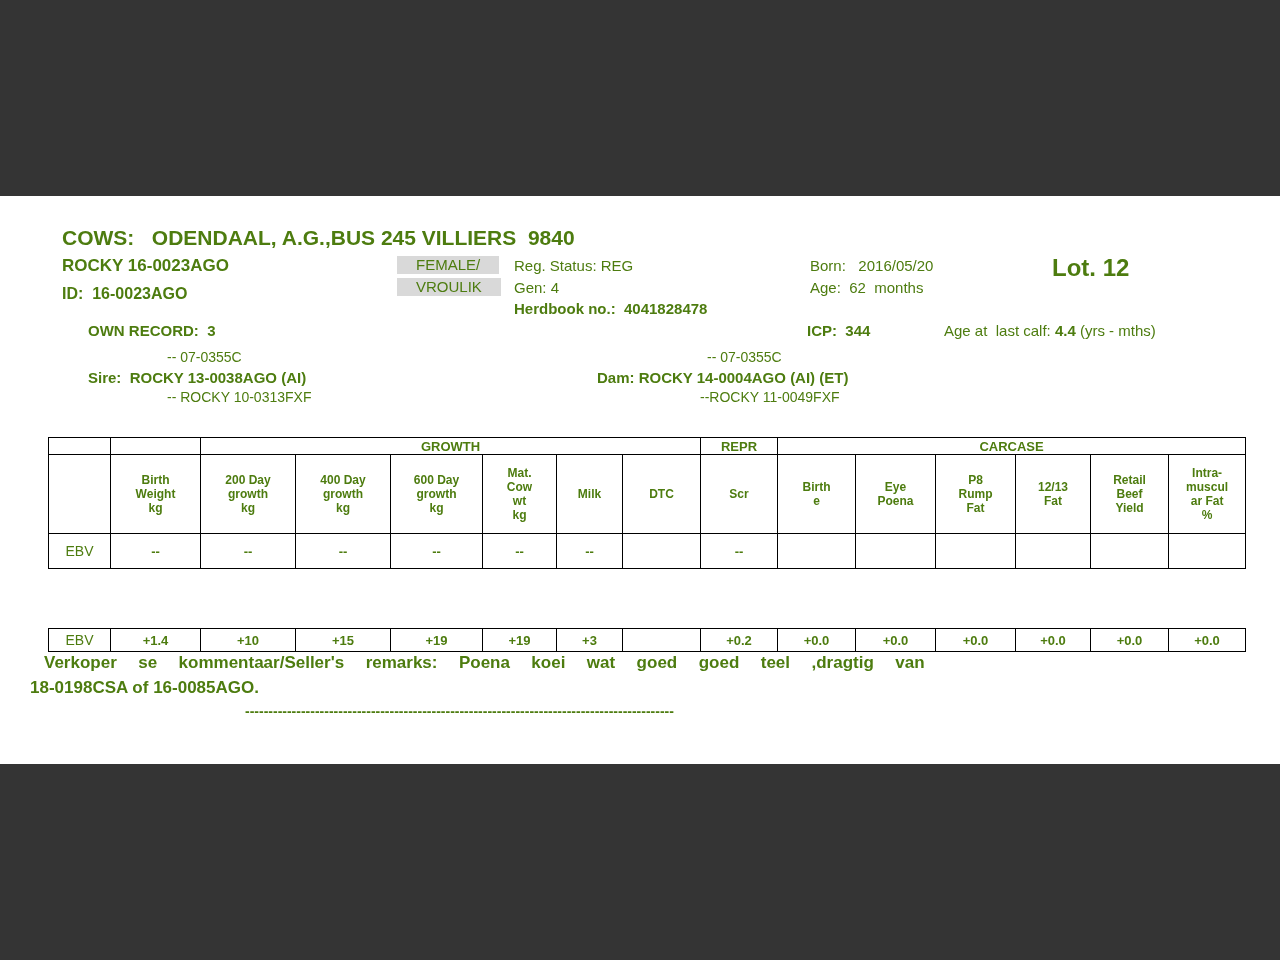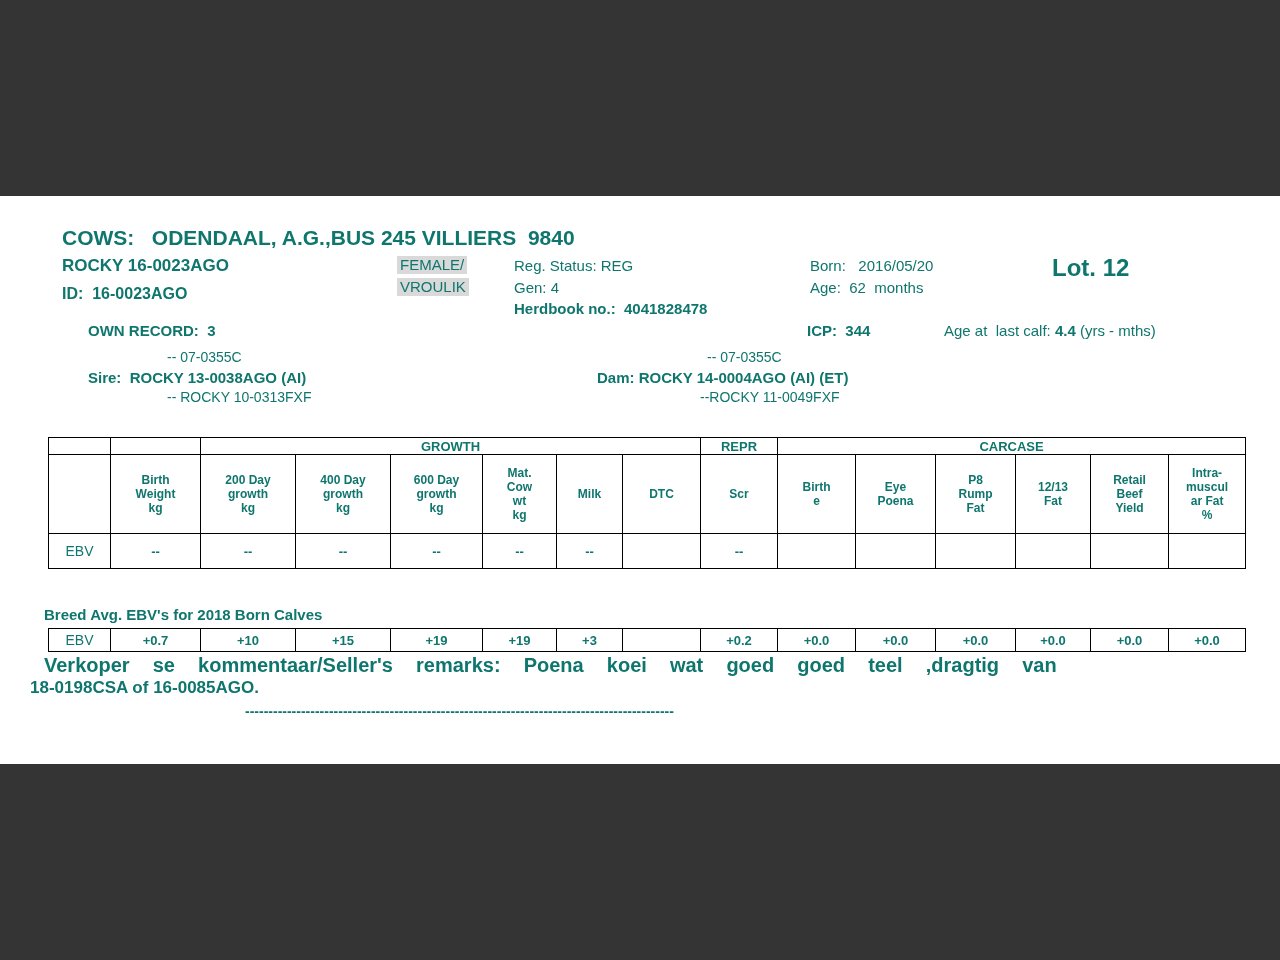--- a/index.html
+++ b/index.html
@@ -1,23 +1,23 @@
 <!DOCTYPE html>
 <html><head>
 <meta charset="utf-8">
 <style>
   html,body{margin:0;padding:0;background:#000;}
   .canvas{position:relative;width:1280px;height:960px;background:#ffffff;overflow:hidden;
-          font-family:"Liberation Sans","DejaVu Sans",sans-serif;color:#0f766e;}
+          font-family:"Liberation Sans","DejaVu Sans",sans-serif;color:#4d7c0f;}
   .band{position:absolute;left:0;width:1280px;background:#343434;}
   .band.top{top:0;height:196px;}
   .band.bottom{top:764px;height:196px;}
   .txt{position:absolute;white-space:pre;line-height:1.2;}
   .b{font-weight:bold;}
-  .hl{background:#d9d9d9;padding:0 3px;}
+  .hl{background:#d9d9d9;padding:0 19px;}
   table{border-collapse:collapse;position:absolute;table-layout:fixed;background:#fff;}
   td{border:1px solid #000;text-align:center;vertical-align:middle;white-space:pre-line;
      overflow:hidden;padding:0;}
   .group-cell{height:16px;font-weight:bold;font-size:13px;}
   .header-row td{height:78px;font-weight:bold;font-size:12px;line-height:1.18;}
   .value-row td{height:34px;font-weight:bold;font-size:13px;}
   .breed-table td{height:22px;font-weight:bold;font-size:13px;}
   .rowlabel-cell{font-weight:normal !important;font-size:14px !important;}
 </style>
 </head>
@@ -134,21 +134,20 @@
           <td class="value-cell"></td>
           <td class="value-cell"></td>
           <td class="value-cell"></td>
           <td class="value-cell"></td>
           <td class="value-cell"></td>
           <td class="value-cell"></td>
         </tr>
       </tbody>
     </table>
 
-  <div class="txt b" style="left:44px;top:606px;font-size:15px">Breed Avg. EBV's for 2018 Born Calves</div>
 
   <table class="breed-table" style="left:48px;top:628px;width:1197px">
       <colgroup>
         <col style="width: 62px;">
         <col style="width: 90px;">
         <col style="width: 95px;">
         <col style="width: 95px;">
         <col style="width: 92px;">
         <col style="width: 74px;">
         <col style="width: 66px;">
@@ -157,35 +156,35 @@
         <col style="width: 78px;">
         <col style="width: 80px;">
         <col style="width: 80px;">
         <col style="width: 75px;">
         <col style="width: 78px;">
         <col style="width: 77px;">
       </colgroup>
       <tbody>
         <tr>
           <td class="rowlabel-cell">EBV</td>
-          <td class="value-cell">+0.7</td>
+          <td class="value-cell">+1.4</td>
           <td class="value-cell">+10</td>
           <td class="value-cell">+15</td>
           <td class="value-cell">+19</td>
           <td class="value-cell">+19</td>
           <td class="value-cell">+3</td>
           <td class="value-cell"></td>
           <td class="value-cell">+0.2</td>
           <td class="value-cell">+0.0</td>
           <td class="value-cell">+0.0</td>
           <td class="value-cell">+0.0</td>
           <td class="value-cell">+0.0</td>
           <td class="value-cell">+0.0</td>
           <td class="value-cell">+0.0</td>
         </tr>
       </tbody>
     </table>
 
-  <div class="txt b" style="left:44px;top:653px;font-size:20px;word-spacing:6px">Verkoper  se  kommentaar/Seller's  remarks:  Poena  koei  wat  goed  goed  teel  ,dragtig  van</div>
+  <div class="txt b" style="left:44px;top:653px;font-size:17px;word-spacing:6px">Verkoper  se  kommentaar/Seller's  remarks:  Poena  koei  wat  goed  goed  teel  ,dragtig  van</div>
   <div class="txt b" style="left:30px;top:678px;font-size:17px">18-0198CSA of 16-0085AGO.</div>
   <div class="txt b" style="left:245px;top:703px;font-size:14px">--------------------------------------------------------------------------------------------</div>
 
 </div>
 
 </body></html>

